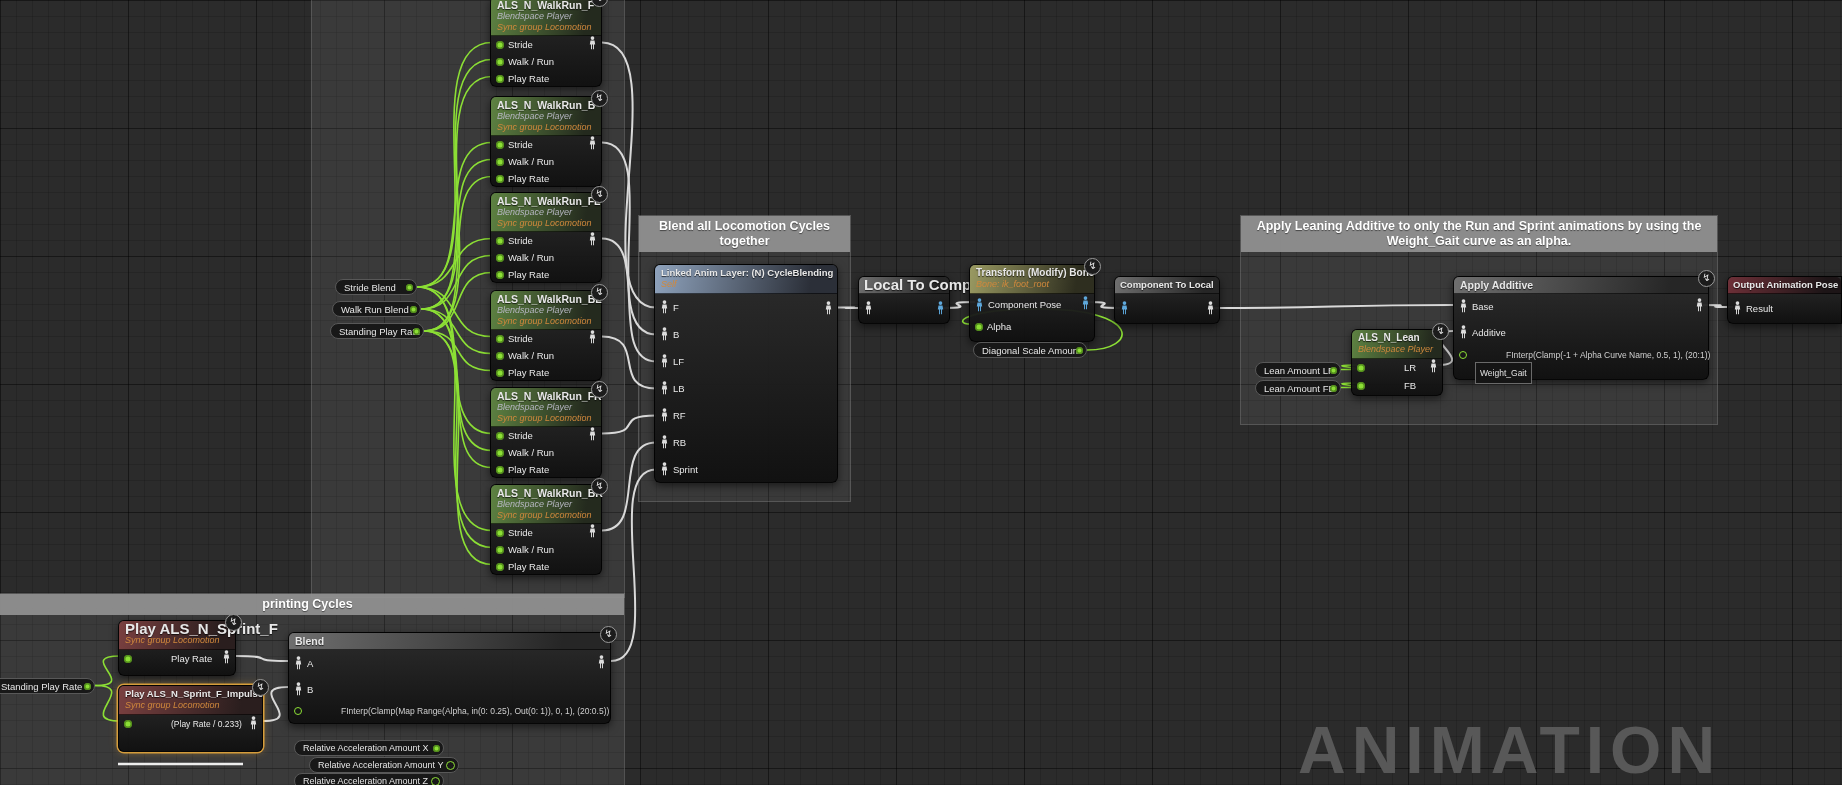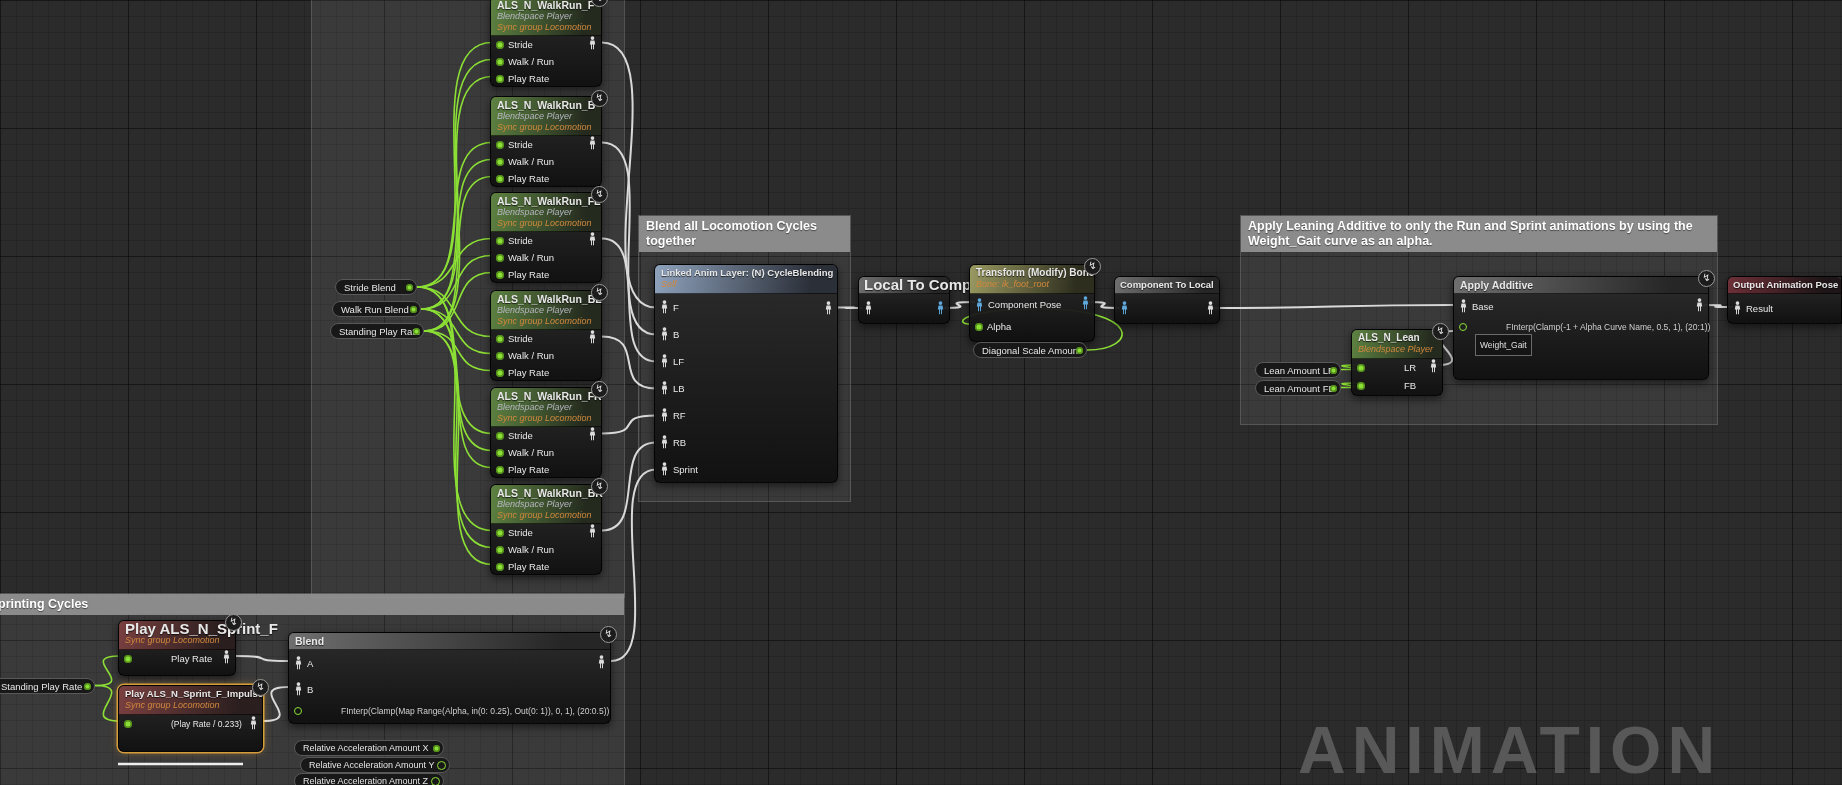--- a/index.html
+++ b/index.html
@@ -7,21 +7,21 @@
     font-family:"Liberation Sans",sans-serif;
     background-color:#2b2b2b;
     background-image:
       linear-gradient(rgba(0,0,0,.38) 1px,transparent 1px),
       linear-gradient(90deg,rgba(0,0,0,.38) 1px,transparent 1px),
       linear-gradient(rgba(0,0,0,.13) 1px,transparent 1px),
       linear-gradient(90deg,rgba(0,0,0,.13) 1px,transparent 1px);
     background-size:128px 128px,128px 128px,16px 16px,16px 16px;}
   .comment{position:absolute;background:rgba(210,210,210,.09);border:1px solid rgba(140,140,140,.35);z-index:1;}
   .chead{background:rgba(146,146,146,.92);color:#fff;font-weight:bold;font-size:12.5px;line-height:15px;
-    padding:3px 7px;text-shadow:0 1px 1px rgba(0,0,0,.5);}
+    padding:3px 7px;text-shadow:0 1px 1px rgba(0,0,0,.5);text-align:center;}
   #wires{position:absolute;left:0;top:0;z-index:2;pointer-events:none;}
   .node{position:absolute;z-index:3;background:linear-gradient(180deg,rgba(44,44,44,.96),rgba(16,16,16,.96));
     border:1px solid rgba(0,0,0,.85);border-radius:6px;box-shadow:0 3px 8px rgba(0,0,0,.55);color:#e8e8e8;box-sizing:border-box;}
   .nh{padding:2px 6px 3px;border-radius:5px 5px 0 0;border-bottom:1px solid rgba(0,0,0,.6);}
   .nt{font-size:10.5px;font-weight:bold;line-height:12px;white-space:nowrap;text-shadow:0 1px 1px rgba(0,0,0,.7);}
   .ns{font-size:9px;font-style:italic;line-height:10.5px;color:#b6b6c2;white-space:nowrap;}
   .ns.orange{color:#d0883c;}
   .hdr-green{background:linear-gradient(100deg,#5e8342,#242a1e 85%);}
   .hdr-maroon{background:linear-gradient(100deg,#7a4040,#2a1e1e 85%);}
   .hdr-gray{background:linear-gradient(100deg,#6f6f6f,#262626 85%);}
@@ -404,20 +404,27 @@
     <div class="nh hdr-gray" style="padding:2px 6px">
       <div class="nt">Apply Additive</div>
     </div>
     <div class="prow r24">
         <svg class="pp" width="9" height="14" viewBox="0 0 10 16">
           <circle cx="5" cy="2.4" r="2.1"></circle>
           <path d="M2.7 5h4.6l.8 4.6H6.7V15H5.6v-5.2H4.4V15H3.3V9.6H1.9z"></path>
         </svg>
         <span class="pl">Base</span>
       </div>
+    <div class="prow r28">
+        <svg class="pp" width="9" height="14" viewBox="0 0 10 16">
+          <circle cx="5" cy="2.4" r="2.1"></circle>
+          <path d="M2.7 5h4.6l.8 4.6H6.7V15H5.6v-5.2H4.4V15H3.3V9.6H1.9z"></path>
+        </svg>
+        <span class="pl">Additive</span>
+      </div>
     <div class="prow r18">
         <span class="gd hollow"></span>
         <span class="expr">FInterp(Clamp(-1 + Alpha Curve Name, 0.5, 1), (20:1))</span>
       </div>
     <div class="prow r18">
         <span class="vbox">Weight_Gait</span>
       </div>
     <svg class="pp out" style="top:21px" width="9" height="14" viewBox="0 0 10 16">
         <circle cx="5" cy="2.4" r="2.1"></circle>
         <path d="M2.7 5h4.6l.8 4.6H6.7V15H5.6v-5.2H4.4V15H3.3V9.6H1.9z"></path>
@@ -530,21 +537,21 @@
         <circle cx="5" cy="2.4" r="2.1"></circle>
         <path d="M2.7 5h4.6l.8 4.6H6.7V15H5.6v-5.2H4.4V15H3.3V9.6H1.9z"></path>
       </svg>
     <div class="fn">↯</div>
   </div>
 
   <div class="pill" style="left:294px;top:740px;width:150px;font-size:9px">
     <span class="pl">Relative Acceleration Amount X</span>
       <span class="gd"></span>
   </div>
-  <div class="pill" style="left:300px;top:757px;width:150px;font-size:9px">
+  <div class="pill" style="left:309px;top:757px;width:150px;font-size:9px">
     <span class="pl">Relative Acceleration Amount Y</span>
       <span class="gd hollow"></span>
   </div>
   <div class="pill" style="left:294px;top:773px;width:150px;font-size:9px">
     <span class="pl">Relative Acceleration Amount Z</span>
       <span class="gd hollow"></span>
   </div>
 
 </div>
 

